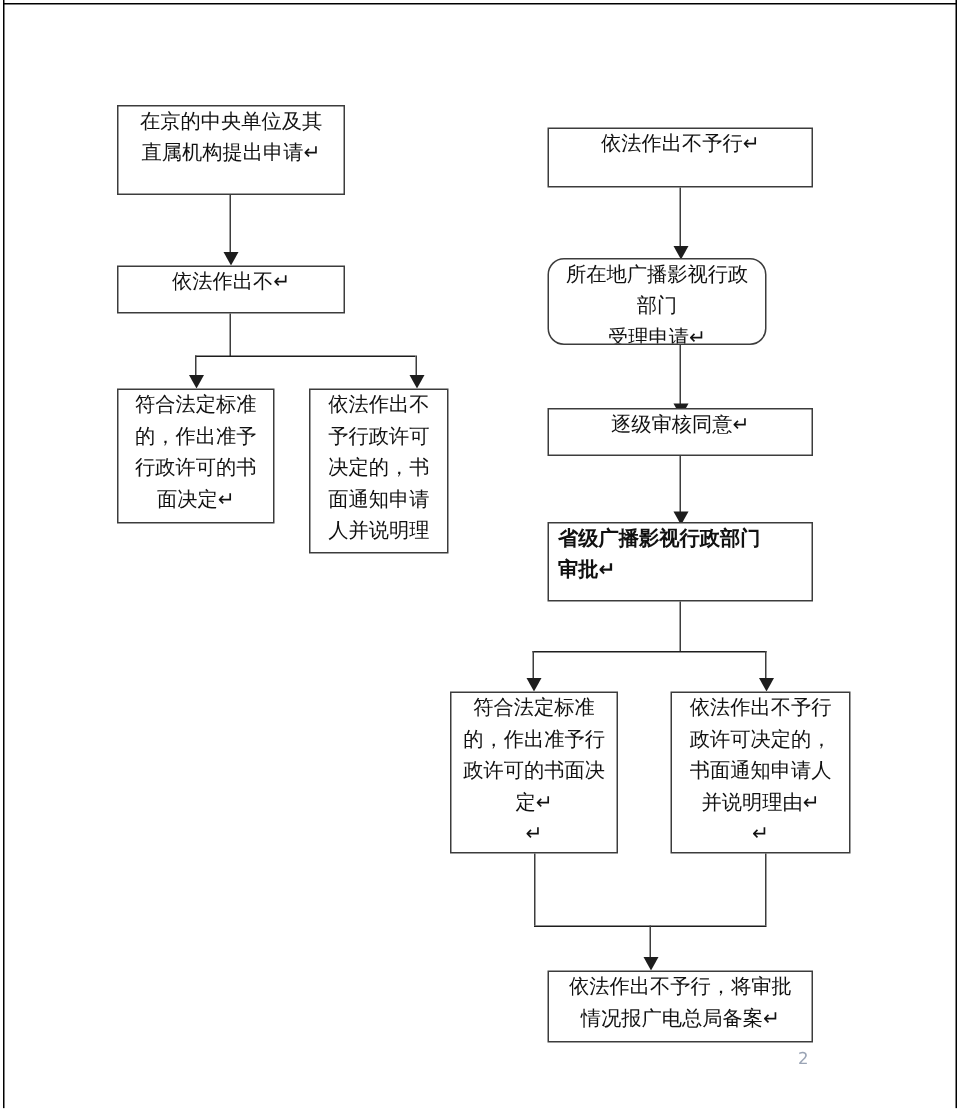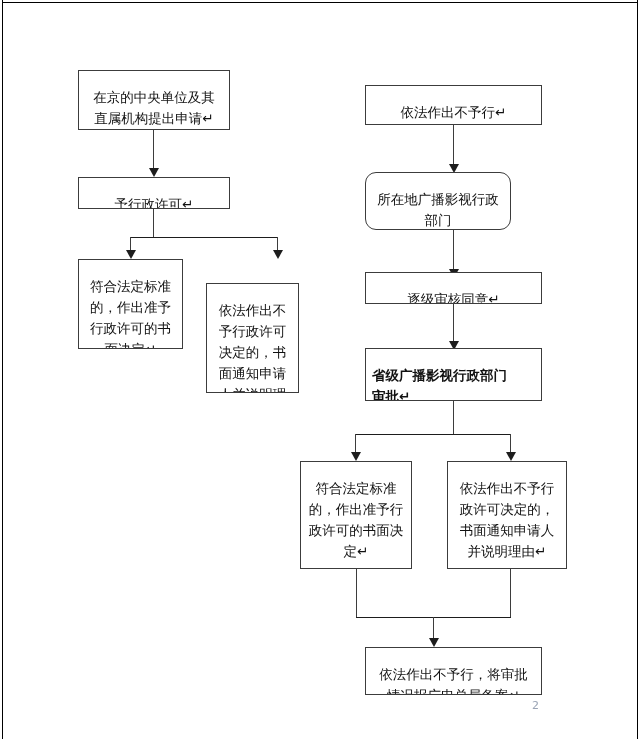--- a/index.html
+++ b/index.html
@@ -46,21 +46,21 @@
 
   
   .node {
     position: absolute;
     box-sizing: border-box;
     border: 1px solid #3c3c3c;
     background: #ffffff;
     color: #111111;
     font-size: 13.5px;
     line-height: 21px;
-    padding: 16px 6px 2px 6px;
+    padding: 0 6px 2px 6px;
     overflow: hidden;
     white-space: pre-wrap;
     font-family: "DejaVu Sans", "Liberation Sans", sans-serif;
   }
   .node.center { text-align: center; }
   .node.left   { text-align: left; }
 
   
   .vline {
     position: absolute;
@@ -96,35 +96,35 @@
   <div class="frame-left"></div>
   <div class="frame-right"></div>
   <div class="frame-top"></div>
 
   <div class="node center" style="left:78px; top:70px; width:152px; height:60px;">在京的中央单位及其
 直属机构提出申请↵</div>
 
   <div class="vline" style="left:153px; top:130px; height:41px;"></div>
   <div class="arrow" style="left:149px; top:168px;"></div>
 
-  <div class="node center" style="left:78px; top:177px; width:152px; height:32px;">予行政许可↵</div>
+  <div class="node center" style="left:78px; top:177px; width:152px; height:32px;">依法作出不↵</div>
 
   <div class="vline" style="left:153px; top:209px; height:29px;"></div>
   <div class="hline" style="left:130px; top:237px; width:147px;"></div>
   <div class="vline" style="left:130px; top:237px; height:17px;"></div>
   <div class="arrow" style="left:126px; top:250px;"></div>
   <div class="vline" style="left:277px; top:237px; height:17px;"></div>
   <div class="arrow" style="left:273px; top:250px;"></div>
 
   <div class="node center" style="left:78px; top:259px; width:105px; height:90px;">符合法定标准
 的，作出准予
 行政许可的书
 面决定↵</div>
 
-  <div class="node center" style="left:206px; top:259px; width:93px; height:110px;margin-top:24px;">依法作出不
+  <div class="node center" style="left:206px; top:259px; width:93px; height:110px;">依法作出不
 予行政许可
 决定的，书
 面通知申请
 人并说明理</div>
 
   <div class="node center" style="left:365px; top:85px; width:177px; height:40px;">依法作出不予行↵</div>
 
   <div class="vline" style="left:453px; top:125px; height:42px;"></div>
   <div class="arrow" style="left:449px; top:164px;"></div>
 

